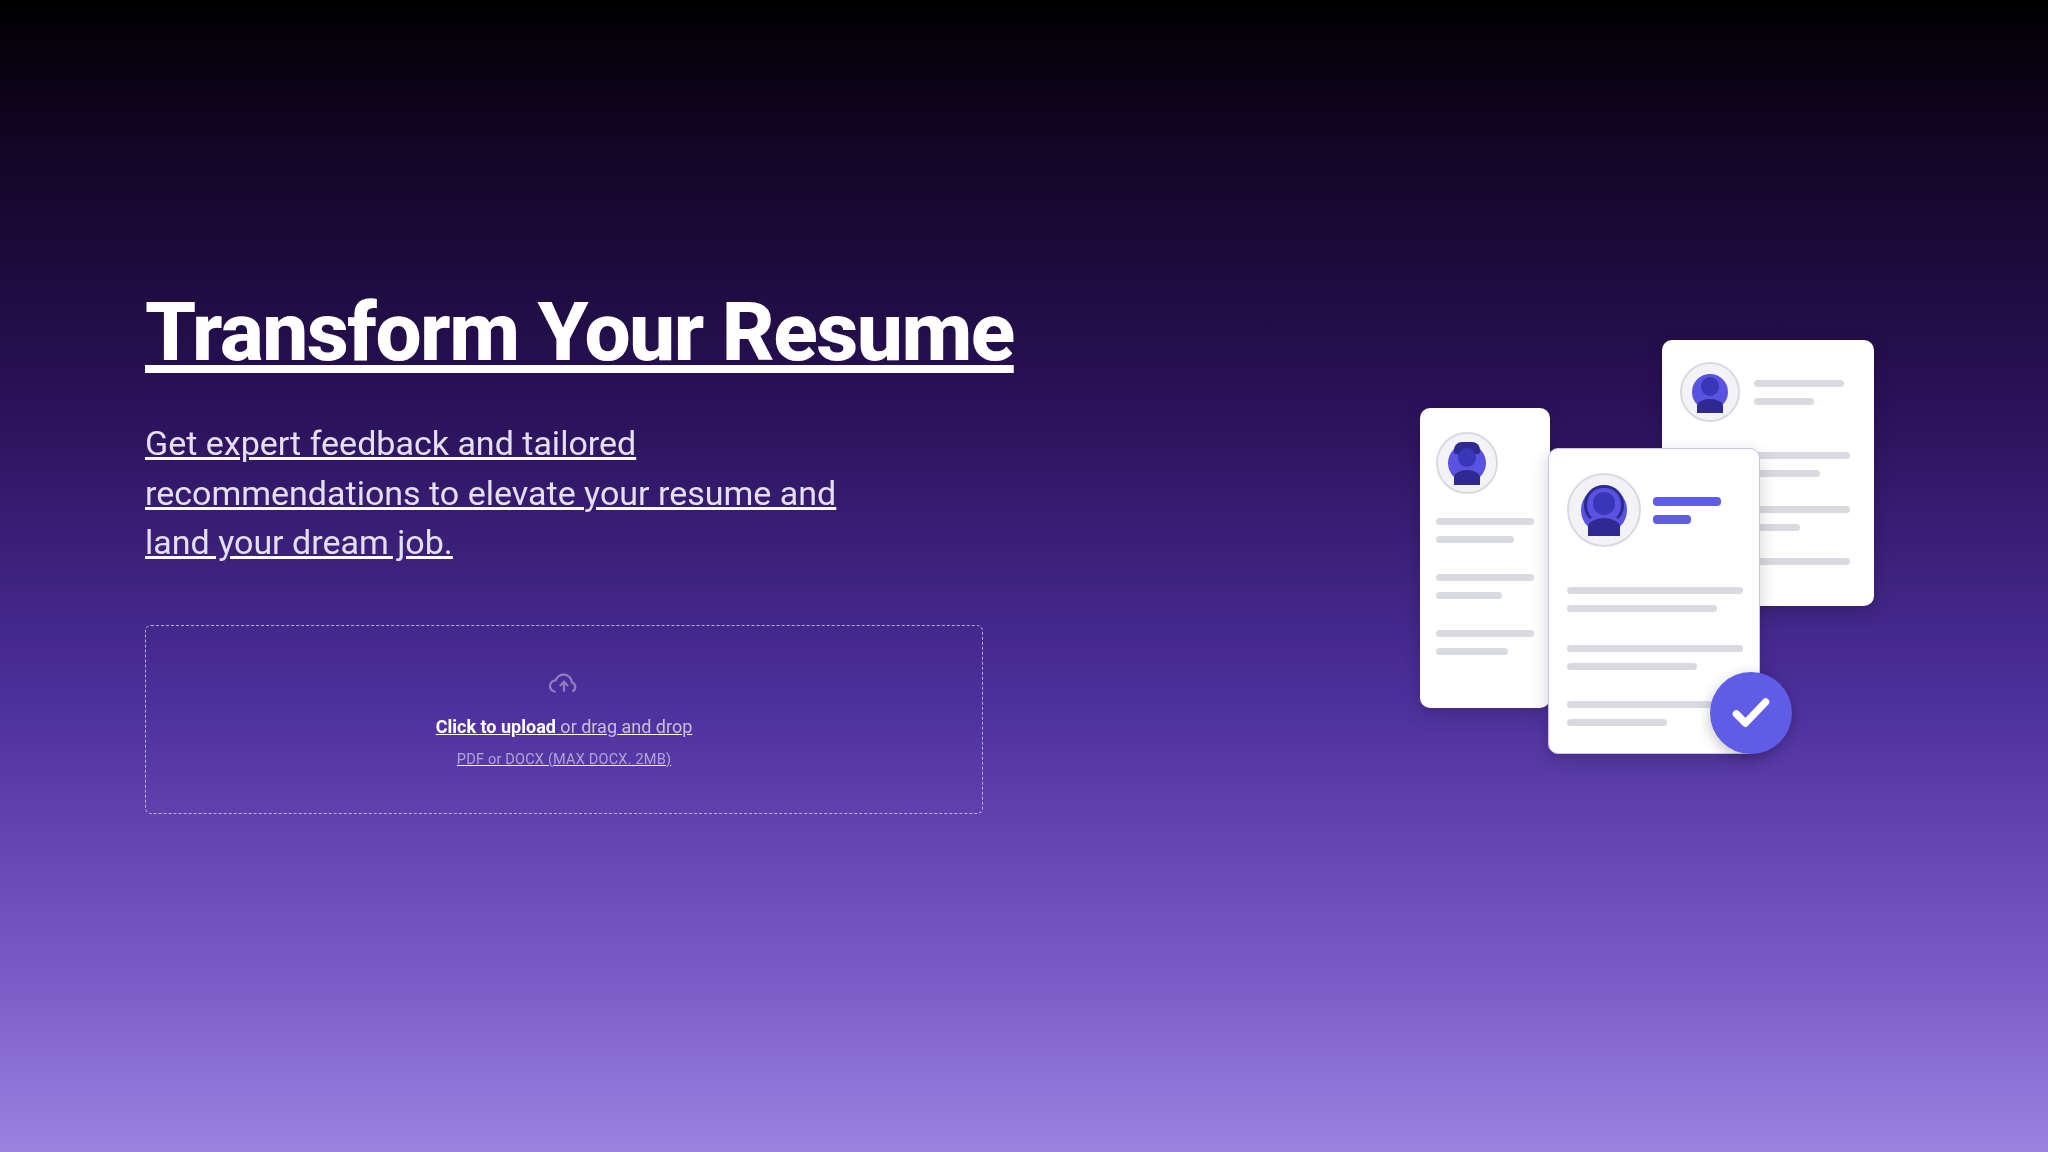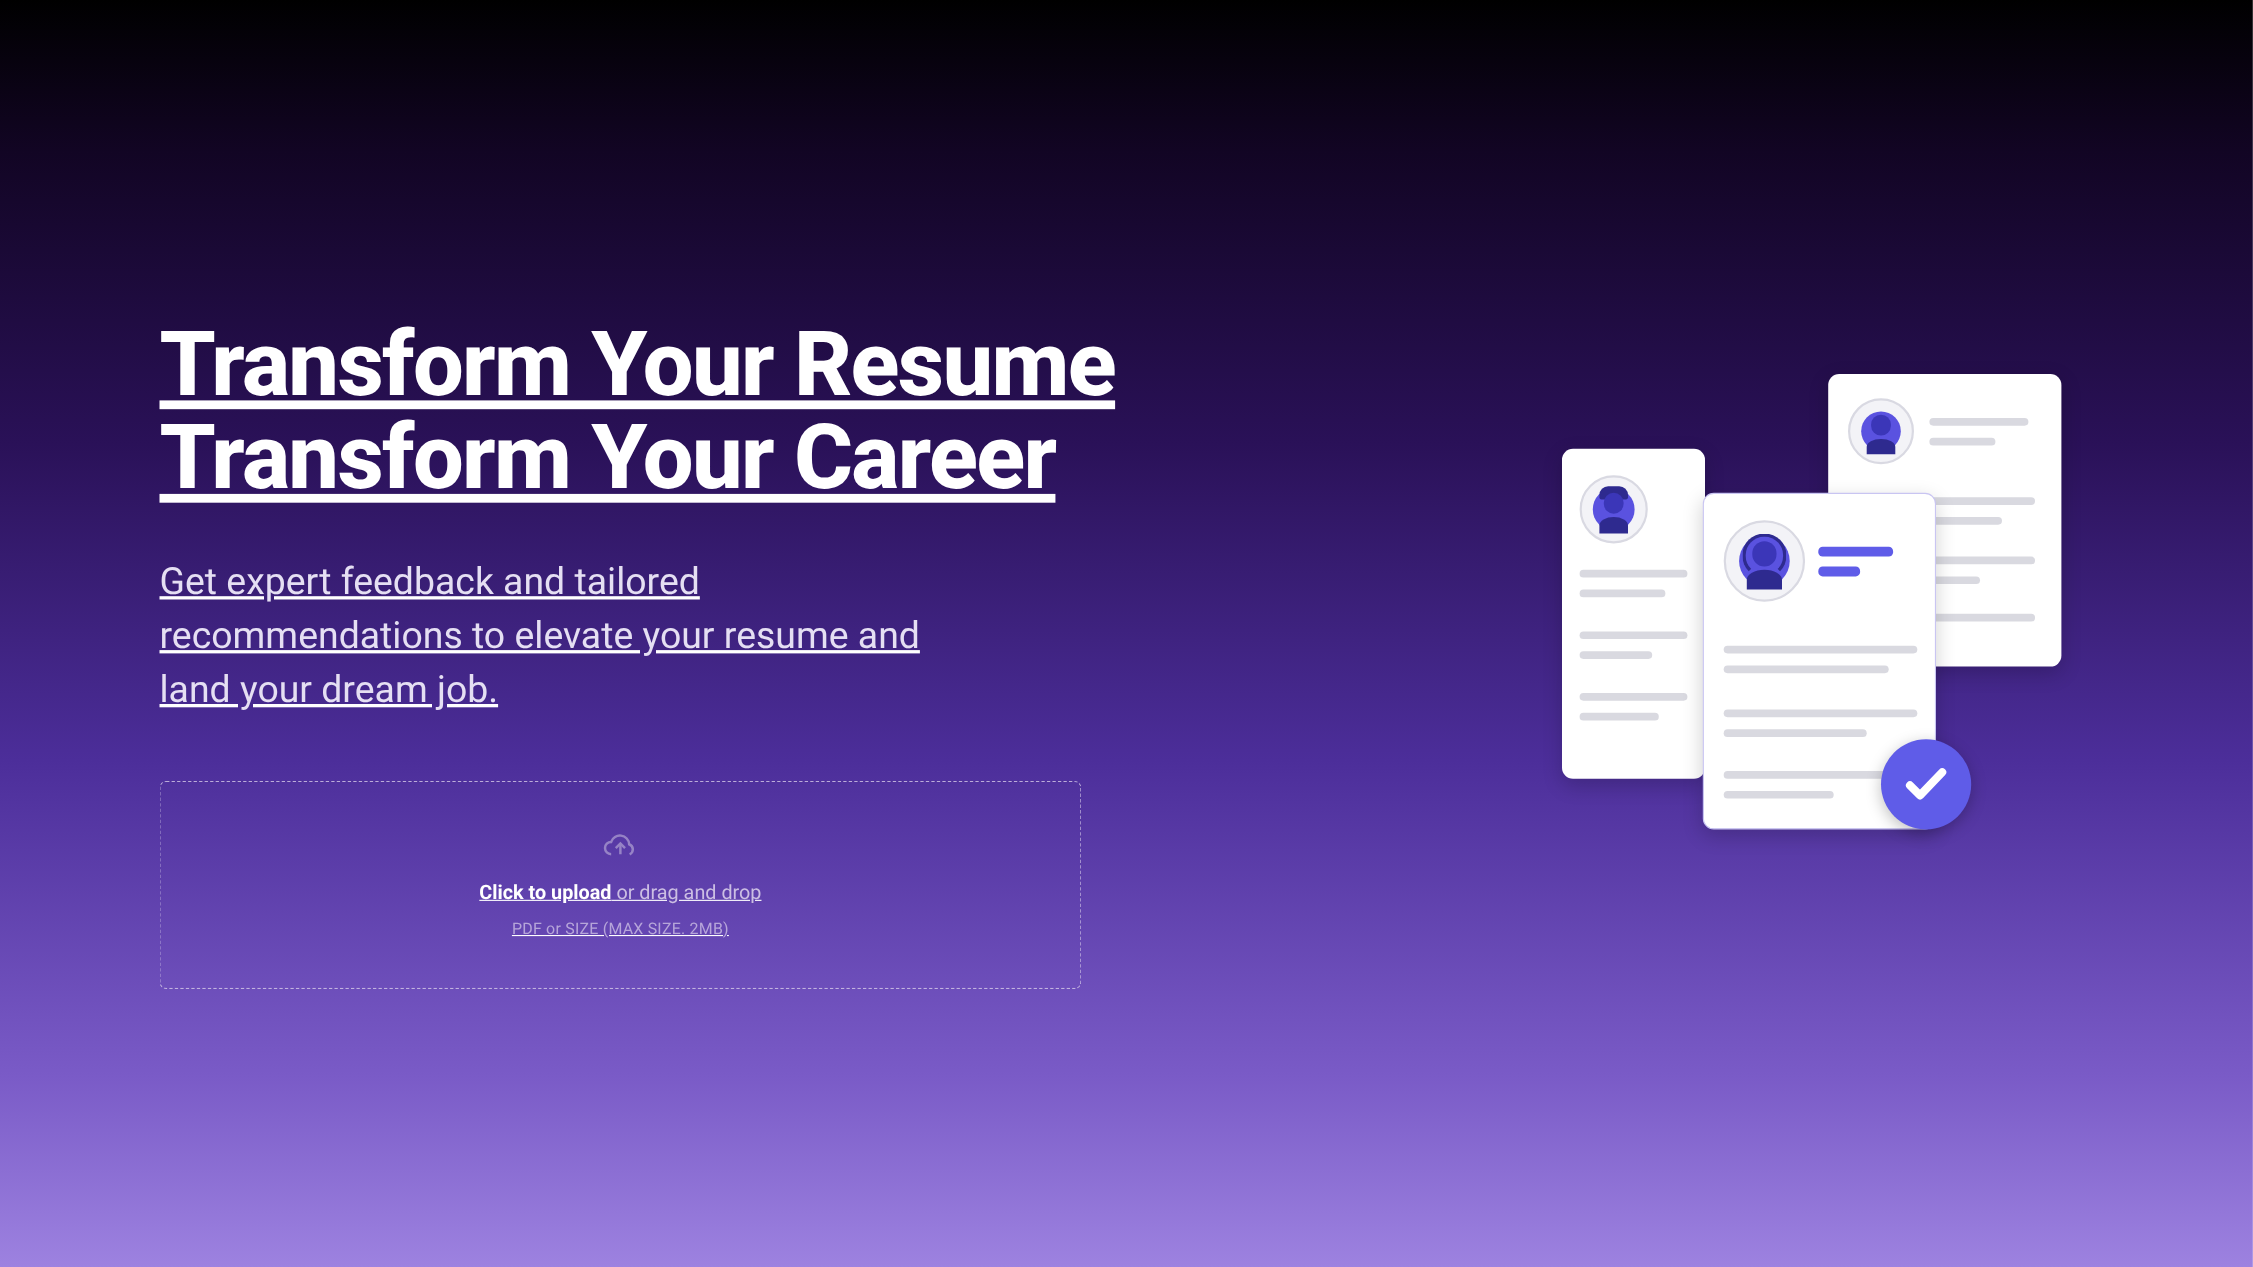--- a/index.html
+++ b/index.html
@@ -137,34 +137,33 @@
   .face-body { position:absolute; width:70%; height:40%; border-radius:50% 50% 0 0; background:#2e2a8f; left:15%; bottom:-8%; }
   .hat-left { position:absolute; width:70%; height:32%; background:#2e2a8f; border-radius:8px 8px 2px 2px; left:15%; top:-5%; }
   .headset-band { position:absolute; width:86%; height:86%; border:3px solid #2e2a8f; border-radius:50%; left:7%; top:-4%; border-bottom-color:transparent; }
 </style>
 </head>
 <body>
 
 <div class="hero">
   <h1 class="headline">
     <span>Transform Your Resume</span><br>
-    <span>Transform Your Career</span>
   </h1>
   <p class="subhead">Get expert feedback and tailored recommendations to elevate your resume and land your dream job.</p>
 
   <div class="upload-box">
     <svg class="cloud-icon" viewBox="0 0 24 20" fill="none" stroke="#c9bfe0" stroke-width="1.6">
       <path d="M6 14a4 4 0 0 1 0-8 6 6 0 0 1 11.7 1.5A3.5 3.5 0 0 1 18 14"></path>
       <path d="M12 7v7"></path>
       <path d="M9 10l3-3 3 3"></path>
     </svg>
     <div class="upload-line1">
       <span>Click to upload</span><span class="sub"> or drag and drop</span>
     </div>
-    <div class="upload-line2">PDF or SIZE (MAX SIZE. 2MB)</div>
+    <div class="upload-line2">PDF or DOCX (MAX DOCX. 2MB)</div>
   </div>
 </div>
 
 <div class="illus">
   <div class="doc doc-left">
     <div class="avatar-circle">
       <div class="avatar-inner">
           <div class="hat-left"></div>
           <div class="face-dot"></div>
           <div class="face-body"></div>

